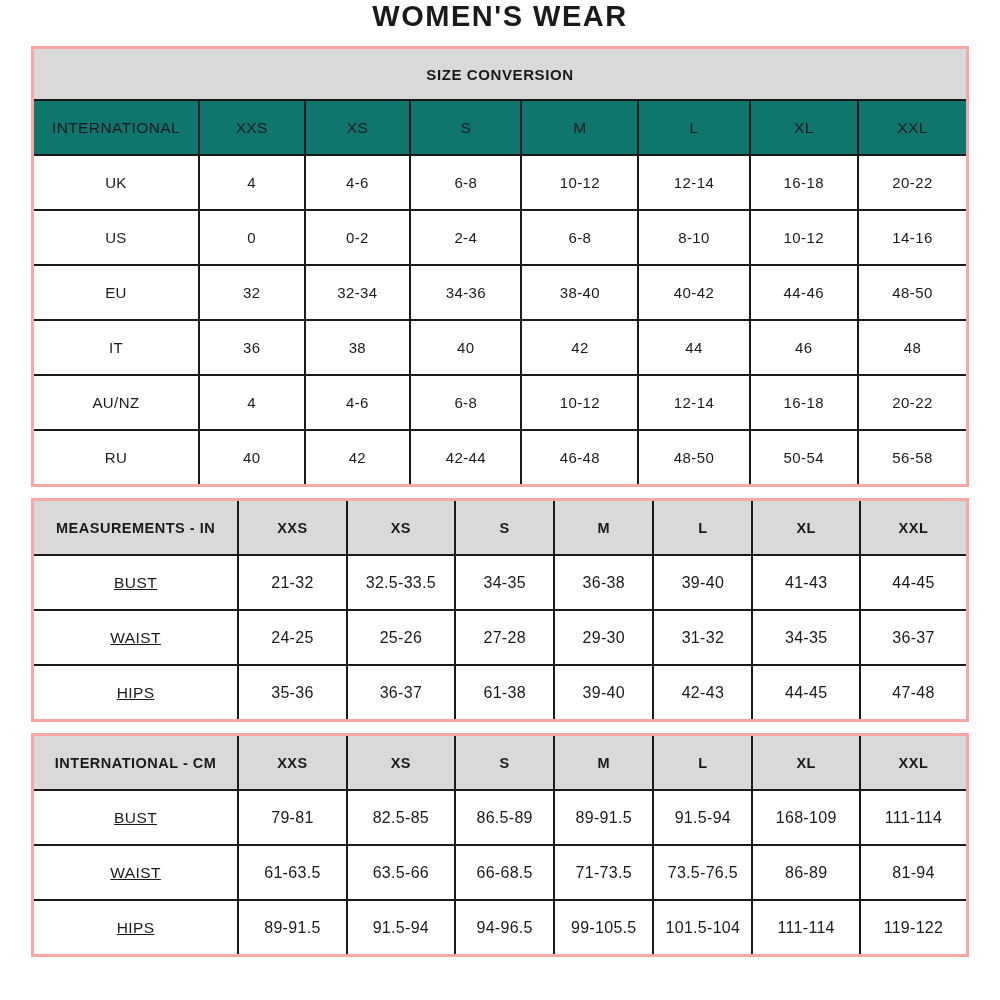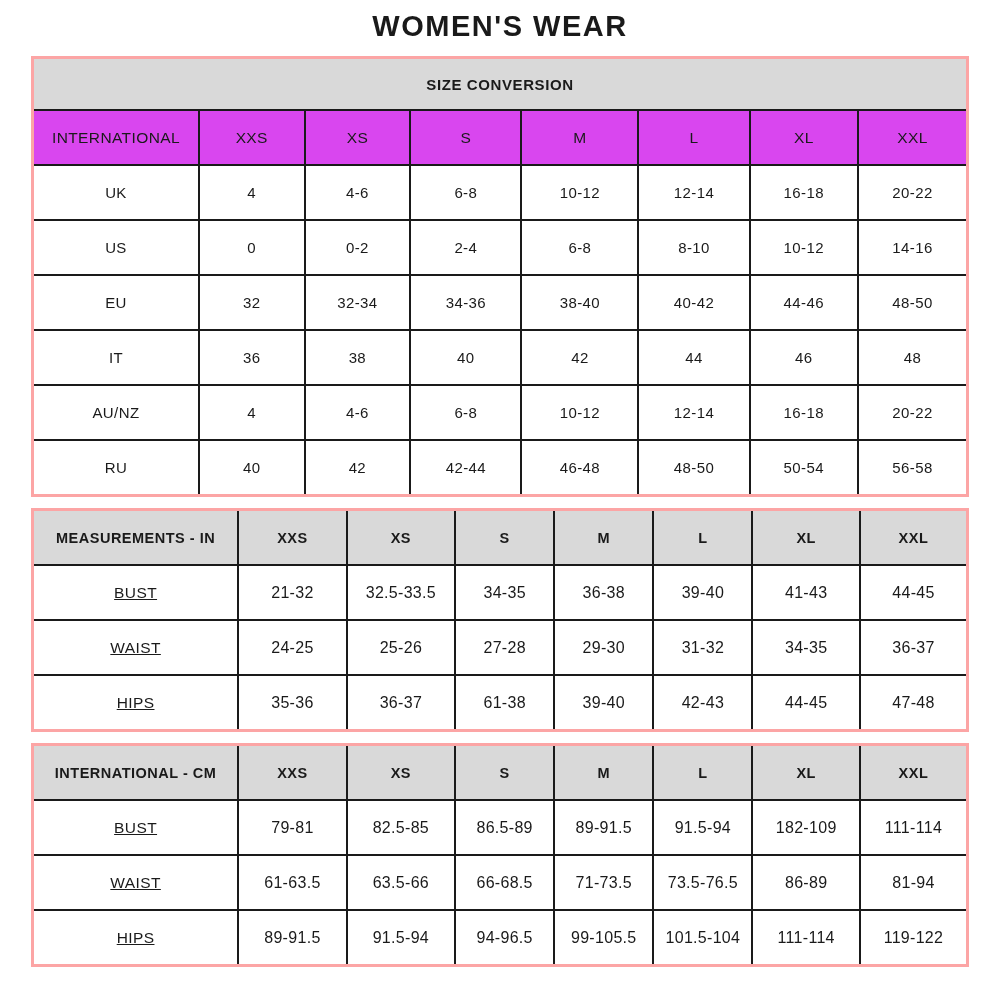--- a/index.html
+++ b/index.html
@@ -8,21 +8,20 @@
     background: #ffffff;
     width: 1000px;
     height: 1000px;
     font-family: "Liberation Sans", sans-serif;
     color: #1a1a1a;
     -webkit-font-smoothing: antialiased;
   }
   .page {
     width: 938px;
     margin: 0 auto;
-    padding-top: 10px;
   }
   .page-title {
     text-align: center;
     font-size: 29px;
     font-weight: 700;
     letter-spacing: 1.5px;
     margin: 0 0 13px 0;
   }
   table {
     width: 100%;
@@ -41,21 +40,21 @@
   }
   
   .size-table th.section-head {
     background: #d9d9d9;
     height: 50px;
     font-size: 15px;
     font-weight: 700;
     letter-spacing: 0.6px;
   }
   .size-table .col-head th {
-    background: #d946ef;
+    background: #0f766e;
     font-weight: 400;
     font-size: 15.5px;
     height: 53px;
     letter-spacing: 0.4px;
   }
   .size-table td {
     height: 53px;
     font-size: 15px;
     letter-spacing: 0.4px;
   }
@@ -257,21 +256,21 @@
         </tr>
       </thead>
     <tbody>
         <tr>
           <td class="row-label">BUST</td>
           <td>79-81</td>
           <td>82.5-85</td>
           <td>86.5-89</td>
           <td>89-91.5</td>
           <td>91.5-94</td>
-          <td>182-109</td>
+          <td>168-109</td>
           <td>111-114</td>
         </tr>
         <tr>
           <td class="row-label">WAIST</td>
           <td>61-63.5</td>
           <td>63.5-66</td>
           <td>66-68.5</td>
           <td>71-73.5</td>
           <td>73.5-76.5</td>
           <td>86-89</td>

